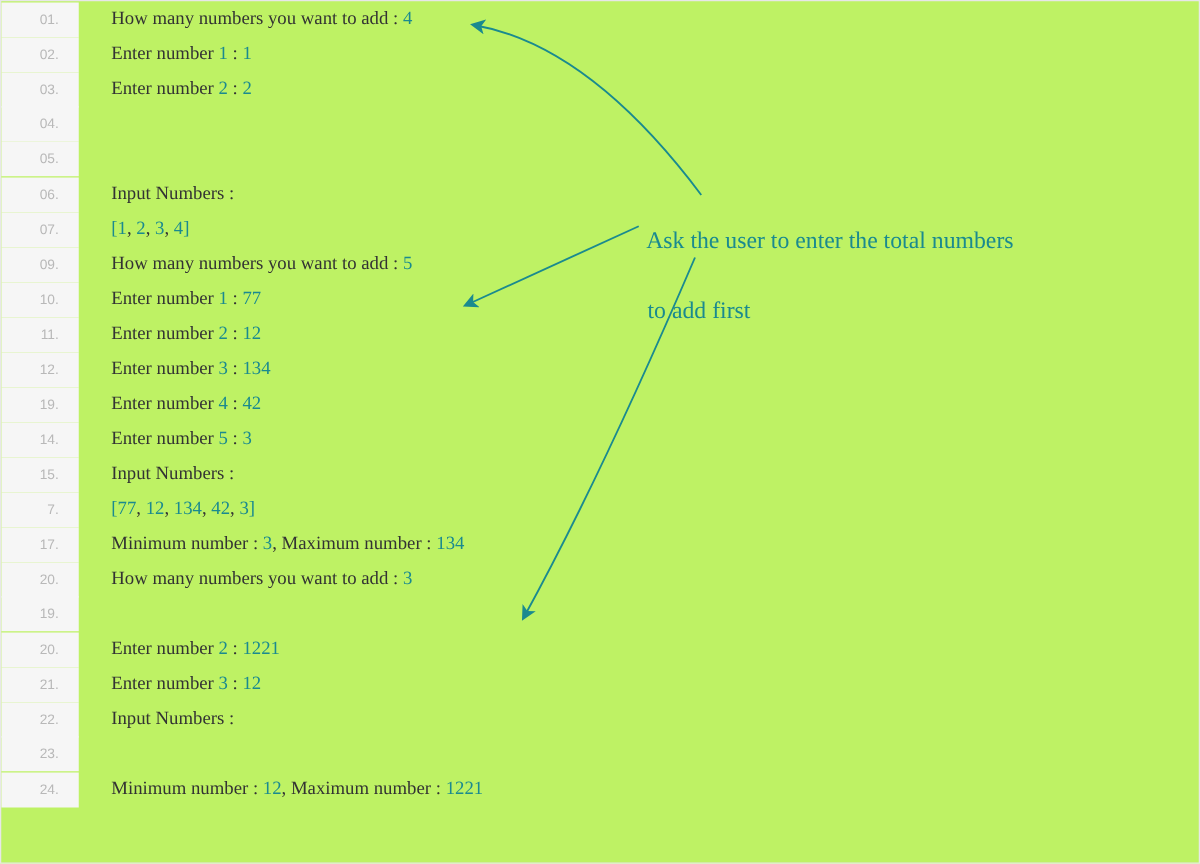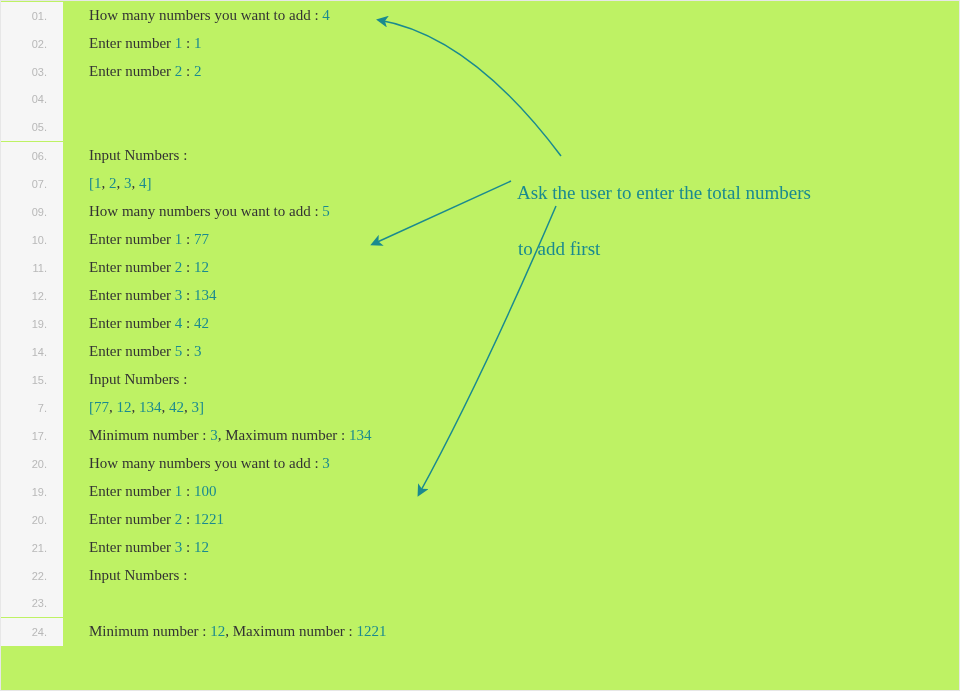--- a/index.html
+++ b/index.html
@@ -129,21 +129,20 @@
       <div class="code-line">
         <div class="gutter">17.</div>
         <div class="code-text"><span class="tok-txt">Minimum number : </span><span class="tok-num">3</span><span class="tok-txt">, Maximum number : </span><span class="tok-num">134</span></div>
       </div>
       <div class="code-line">
         <div class="gutter">20.</div>
         <div class="code-text"><span class="tok-txt">How many numbers you want to add : </span><span class="tok-num">3</span></div>
       </div>
       <div class="code-line">
         <div class="gutter">19.</div>
-        <div class="code-text"><span class="tok-txt">Enter number </span><span class="tok-num">1</span><span class="tok-txt"> : </span><span class="tok-num">100</span></div>
       </div>
       <div class="code-line">
         <div class="gutter">20.</div>
         <div class="code-text"><span class="tok-txt">Enter number </span><span class="tok-num">2</span><span class="tok-txt"> : </span><span class="tok-num">1221</span></div>
       </div>
       <div class="code-line">
         <div class="gutter">21.</div>
         <div class="code-text"><span class="tok-txt">Enter number </span><span class="tok-num">3</span><span class="tok-txt"> : </span><span class="tok-num">12</span></div>
       </div>
       <div class="code-line">

